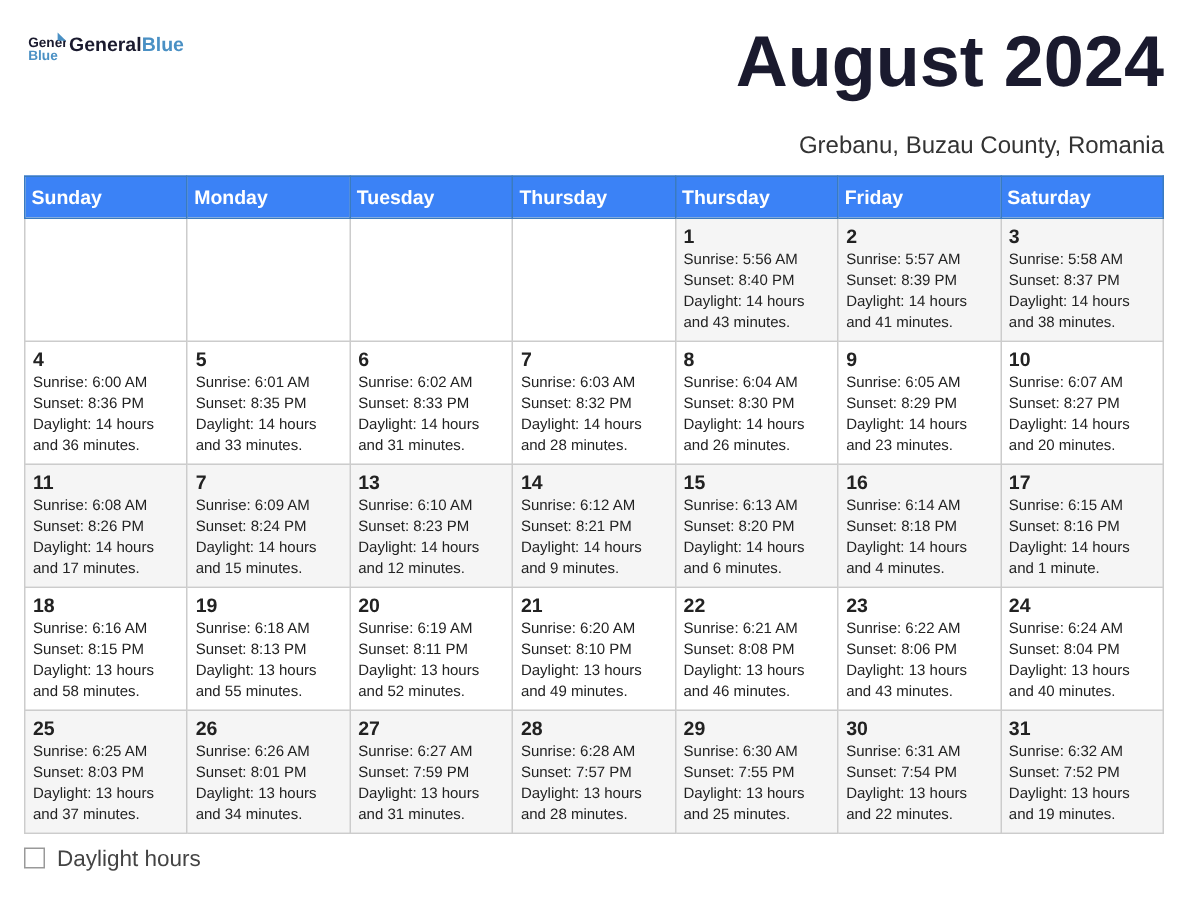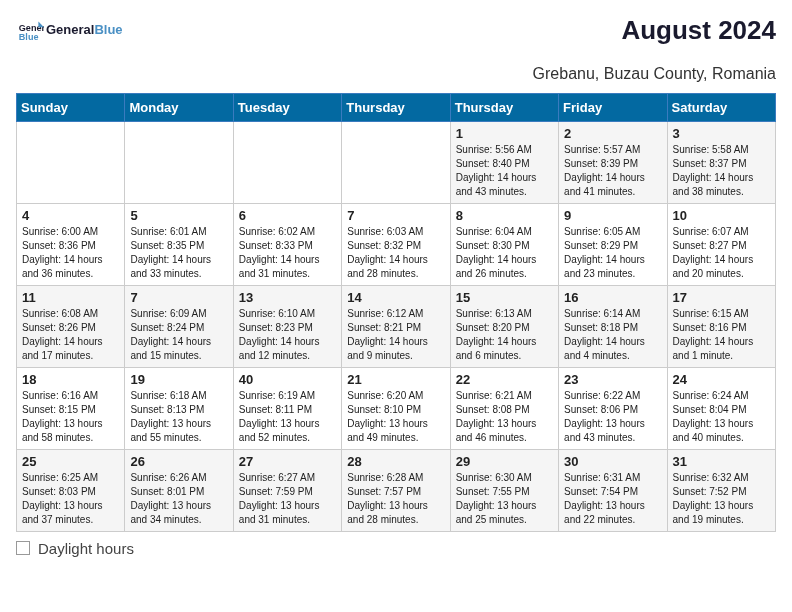--- a/index.html
+++ b/index.html
@@ -22,37 +22,37 @@
     }
     .logo-icon {
       width: 28px;
       height: 28px;
       margin-right: 2px;
     }
     .title-block {
       text-align: right;
     }
     .month-year {
-      font-size: 26px;
+      font-size: 48px;
       font-weight: bold;
       color: #1a1a2e;
       line-height: 1.1;
     }
     .location {
       font-size: 16px;
       color: #333;
       margin-top: 20px;
     }
     .calendar {
       width: 100%;
       border-collapse: collapse;
       font-size: 11px;
     }
     .calendar th {
-      background: #0369a1;
+      background: #3b82f6;
       color: #fff;
       padding: 6px 4px;
       text-align: left;
       font-size: 13px;
       font-weight: bold;
       border: 1px solid #3a7bbf;
     }
     .calendar td {
       border: 1px solid #ccc;
       vertical-align: top;
@@ -216,21 +216,21 @@
       <tr>
         <td>
           <span class="day-number">18</span>
           <div class="day-info">Sunrise: 6:16 AM<br>Sunset: 8:15 PM<br>Daylight: 13 hours<br>and 58 minutes.</div>
         </td>
         <td>
           <span class="day-number">19</span>
           <div class="day-info">Sunrise: 6:18 AM<br>Sunset: 8:13 PM<br>Daylight: 13 hours<br>and 55 minutes.</div>
         </td>
         <td>
-          <span class="day-number">40</span>
+          <span class="day-number">20</span>
           <div class="day-info">Sunrise: 6:19 AM<br>Sunset: 8:11 PM<br>Daylight: 13 hours<br>and 52 minutes.</div>
         </td>
         <td>
           <span class="day-number">21</span>
           <div class="day-info">Sunrise: 6:20 AM<br>Sunset: 8:10 PM<br>Daylight: 13 hours<br>and 49 minutes.</div>
         </td>
         <td>
           <span class="day-number">22</span>
           <div class="day-info">Sunrise: 6:21 AM<br>Sunset: 8:08 PM<br>Daylight: 13 hours<br>and 46 minutes.</div>
         </td>

